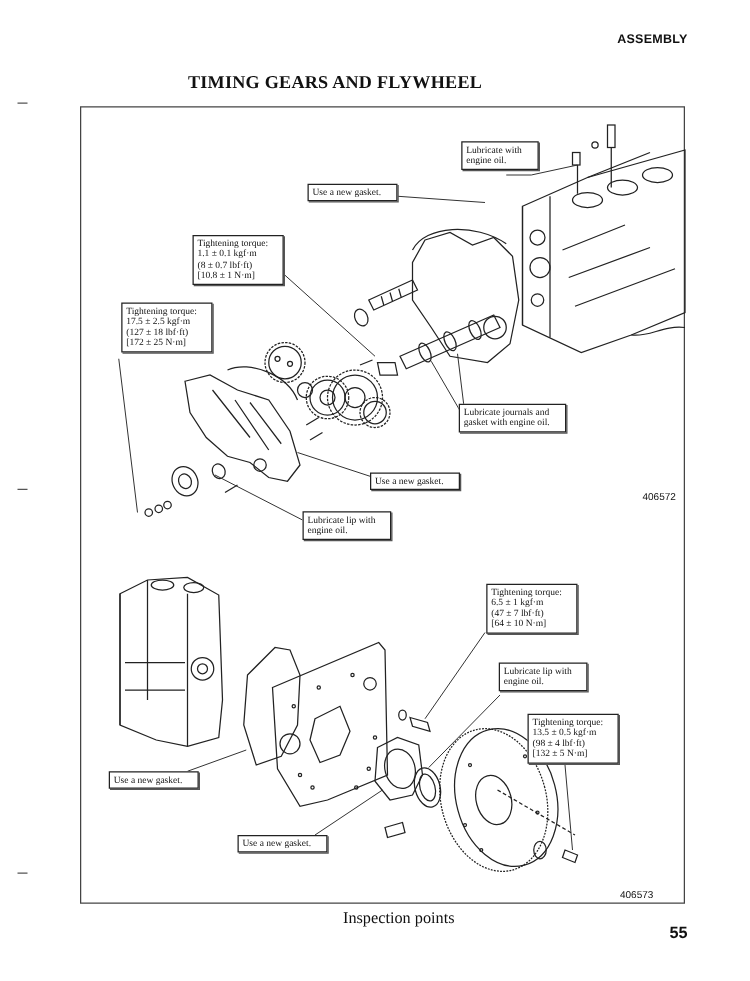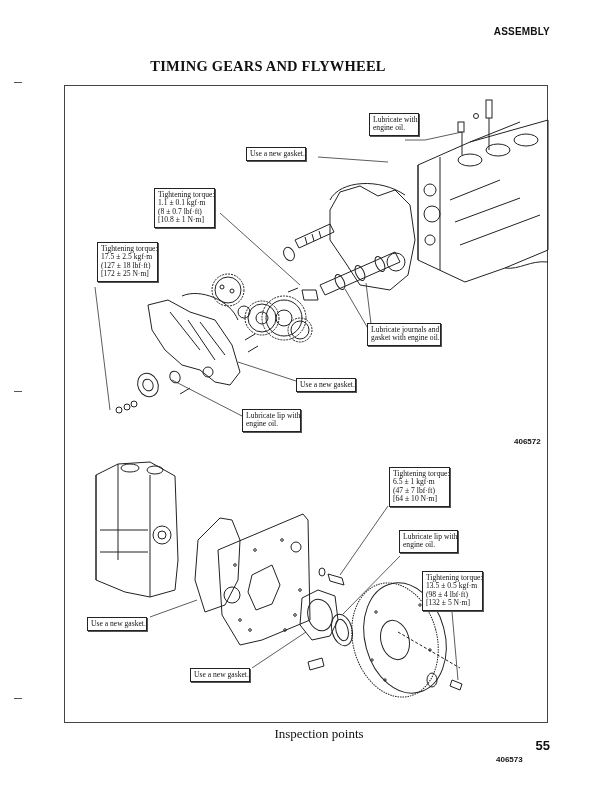--- a/index.html
+++ b/index.html
@@ -2,23 +2,23 @@
 <html><head>
 <meta charset="utf-8">
 <style>
   html, body { margin: 0; padding: 0; background: #ffffff; }
   body { width: 600px; height: 785px; position: relative; overflow: hidden; font-family: "Liberation Serif", serif; color: #111; }
   .section-label { position: absolute; top: 26px; right: 50px; font-family: "Liberation Sans", sans-serif; font-weight: bold; font-size: 10px; letter-spacing: 0.2px; margin-left: 44px; }
   .page-title { position: absolute; top: 58px; left: 0; width: 536px; text-align: center; font-weight: bold; font-size: 14.5px; letter-spacing: 0.2px; }
   .margin-mark { position: absolute; left: 14px; width: 8px; height: 1px; background: #555; }
   .frame { position: absolute; left: 64px; top: 85px; width: 484px; height: 638px; border: 1px solid #444; border-right-width: 1.5px; border-bottom-width: 1.5px; box-sizing: border-box; }
   svg.art { position: absolute; left: 0; top: 0; }
-  .callout { position: absolute; border: 1px solid #222; background: #fff; font-size: 7.6px; line-height: 8.4px; padding: 2px 0 2px 3px; box-shadow: 1px 1px 0 #555; white-space: nowrap; }
+  .callout { position: absolute; border: 1px solid #222; background: #fff; font-size: 7.6px; line-height: 8.4px; padding: 2px 12px 2px 3px; box-shadow: 1px 1px 0 #555; white-space: nowrap; }
   .callout div { white-space: nowrap; }
-  .fig-id { position: absolute; font-family: "Liberation Sans", sans-serif; font-weight: bold; font-size: 8px; margin-top: 44px; }
+  .fig-id { position: absolute; font-family: "Liberation Sans", sans-serif; font-weight: normal; font-size: 8px; }
   .caption { position: absolute; top: 726px; left: 0; width: 600px; text-align: center; font-size: 13px; margin-left: 19px; }
   .page-number { position: absolute; top: 738px; right: 50px; font-family: "Liberation Sans", sans-serif; font-weight: bold; font-size: 13px; }
 </style>
 </head>
 <body>
 
 <div class="section-label">ASSEMBLY</div>
 <div class="page-title">TIMING GEARS AND FLYWHEEL</div>
 
 <div class="margin-mark" style="top:82px"></div>

